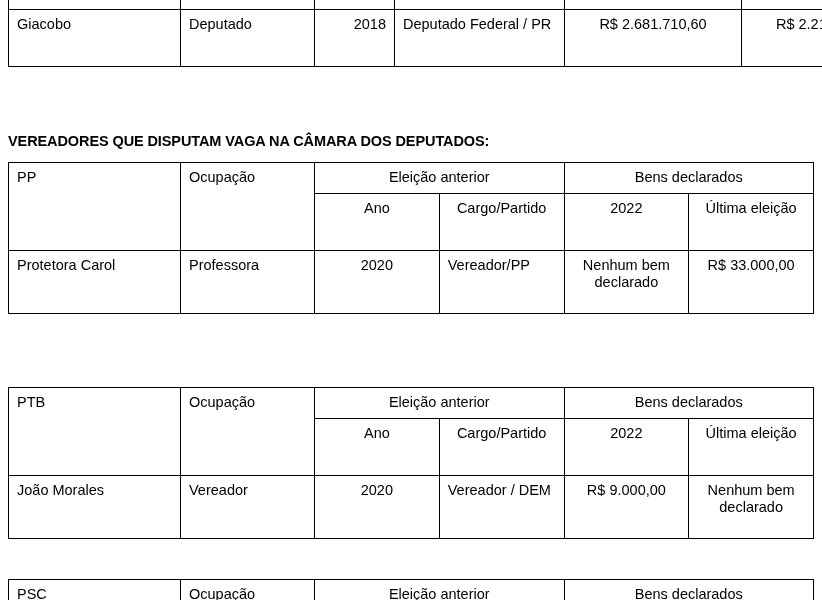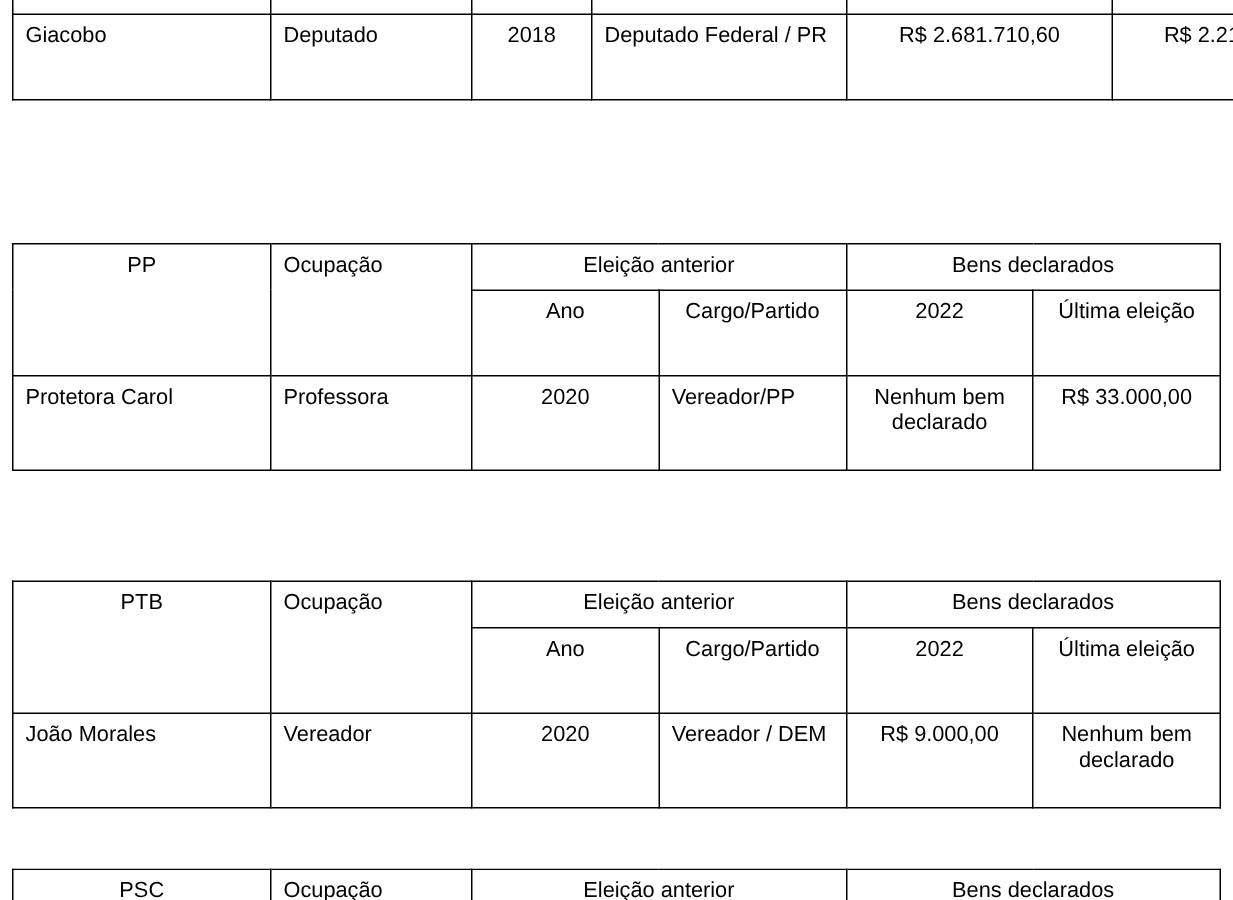--- a/index.html
+++ b/index.html
@@ -38,40 +38,39 @@
     top: -48px;
     left: 8px;
     width: 806px;
   }
   .clip-top table.doc td {
     height: 44px;
     margin-top: 24px;
   }
   .c-name  { width: 155px; }
   .c-occ   { width: 117px; }
-  .c-year  { width: 63px;  text-align: center; }
+  .c-year  { width: 63px;  text-align: right; }
   .c-role  { width: 153px; }
   .c-b1    { width: 160px; text-align: center; }
   .c-b2    { width: 158px; text-align: center; }
 
   .section-title {
     position: absolute;
     left: 8px;
     font-size: 14.5px;
     font-weight: bold;
     letter-spacing: -0.1px;
     white-space: nowrap;
   }
   .tbl-wrap {
     position: absolute;
     left: 8px;
     width: 806px;
   }
   .th-party {
-    text-align: center;
     font-weight: bold;
     vertical-align: middle;
     margin-top: 44px;
   }
   .th-mid {
     text-align: center;
     vertical-align: middle;
   }
   .th-left {
     text-align: left;
@@ -112,20 +111,21 @@
         <td class="c-occ">Deputado</td>
         <td class="c-year">2018</td>
         <td class="c-role">Deputado Federal / PR</td>
         <td class="c-b1">R$ 2.681.710,60</td>
         <td class="c-b2">R$ 2.211.016,14</td>
       </tr>
     </tbody>
       </table>
   </div>
 
+  <div class="section-title" style="top:133px;">VEREADORES QUE DISPUTAM VAGA NA CÂMARA DOS DEPUTADOS:</div>
 
   <div class="tbl-wrap" style="top:162px;">
     <table class="doc">
       <tbody>
           <tr>
         <td class="c-name th-party h-tall" rowspan="2">PP</td>
         <td class="c-occ th-left" rowspan="2">Ocupação</td>
         <td class="th-mid" colspan="2">Eleição anterior</td>
         <td class="th-mid" colspan="2">Bens declarados</td>
       </tr>

